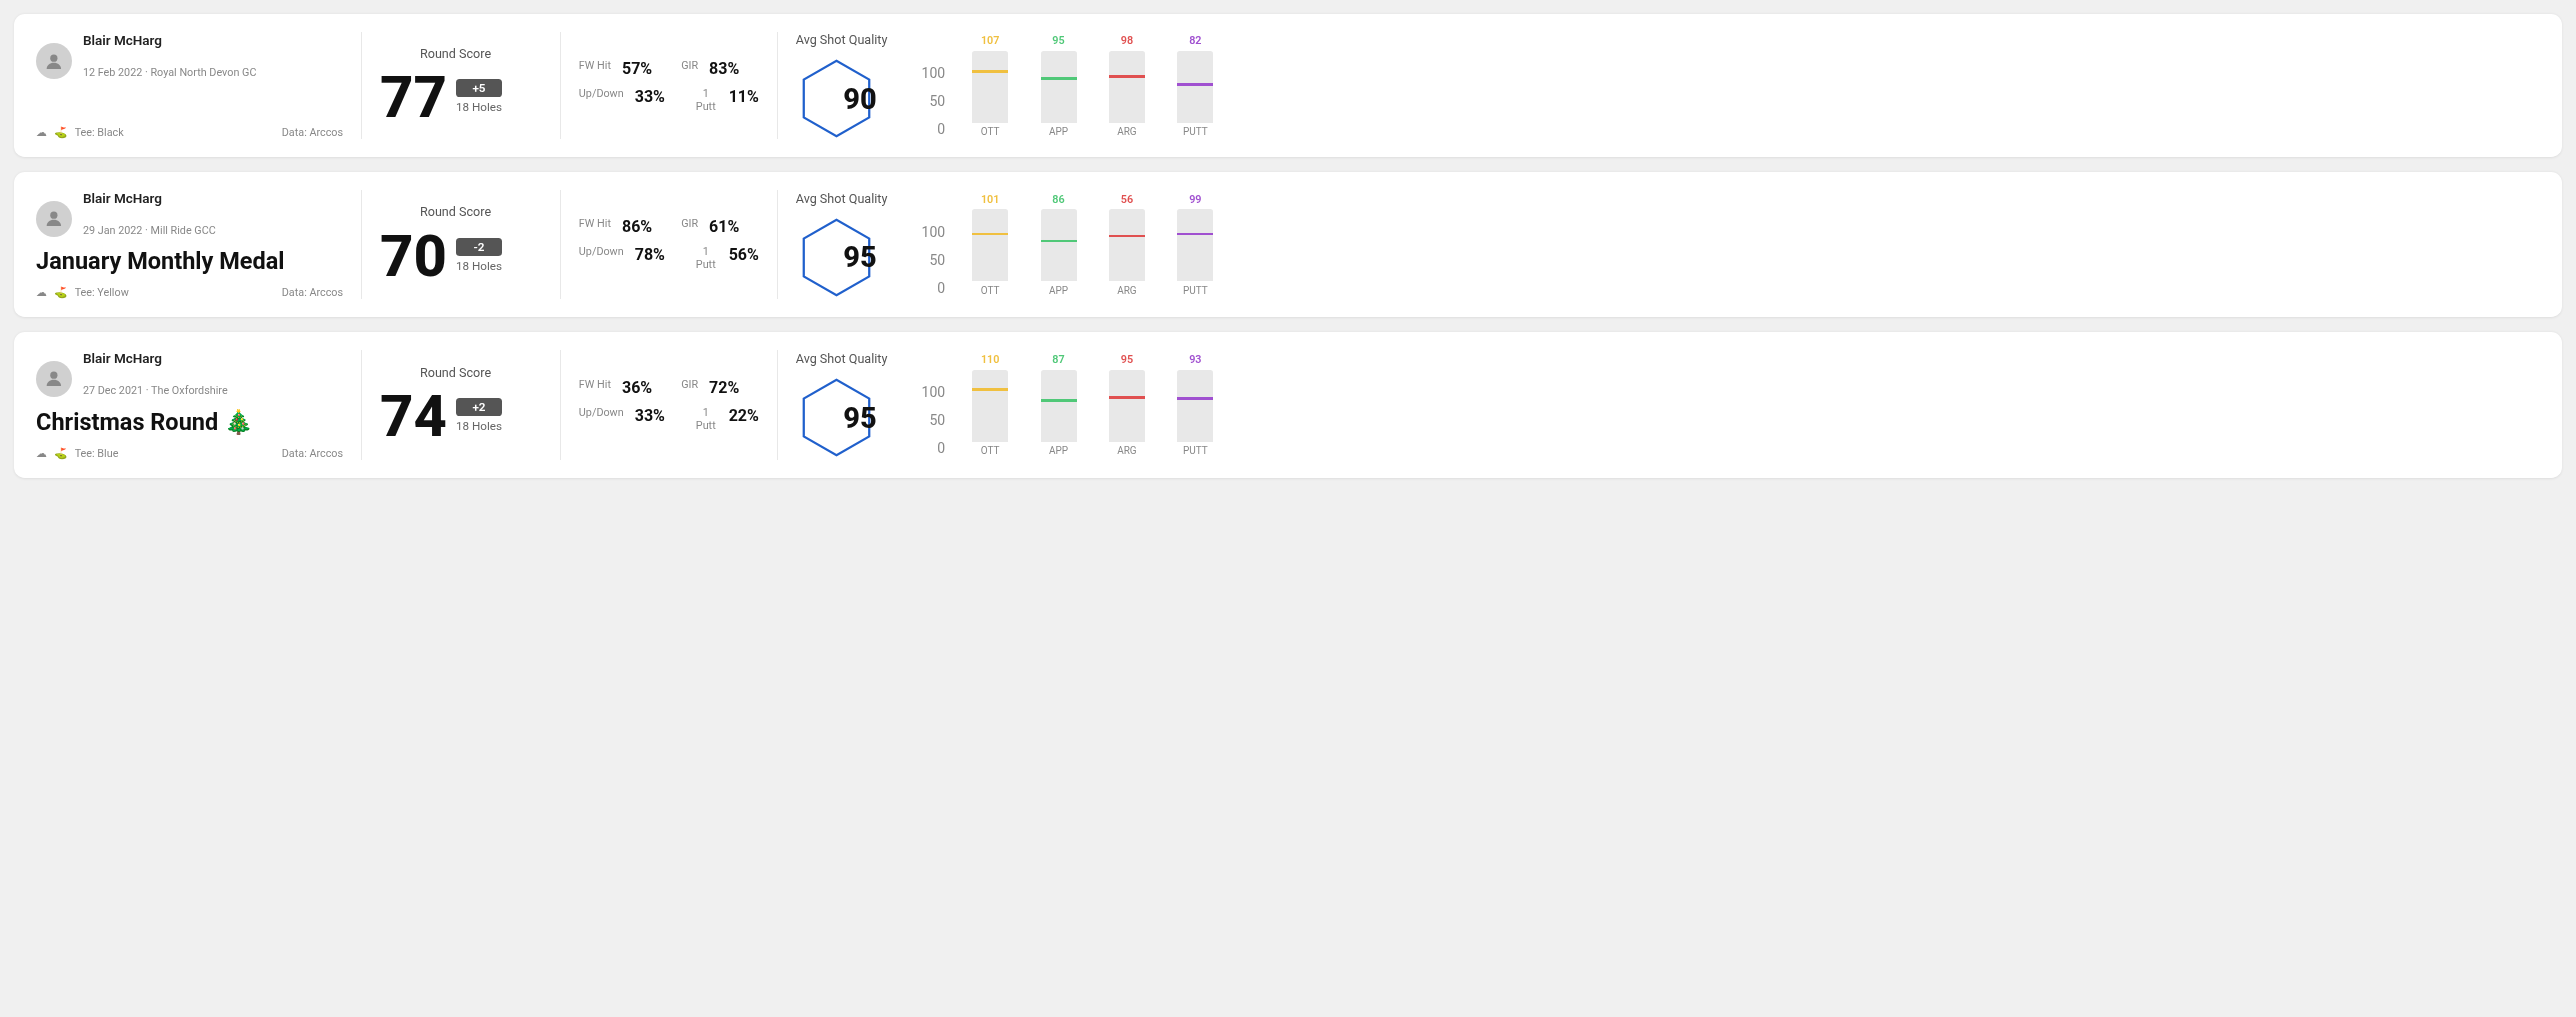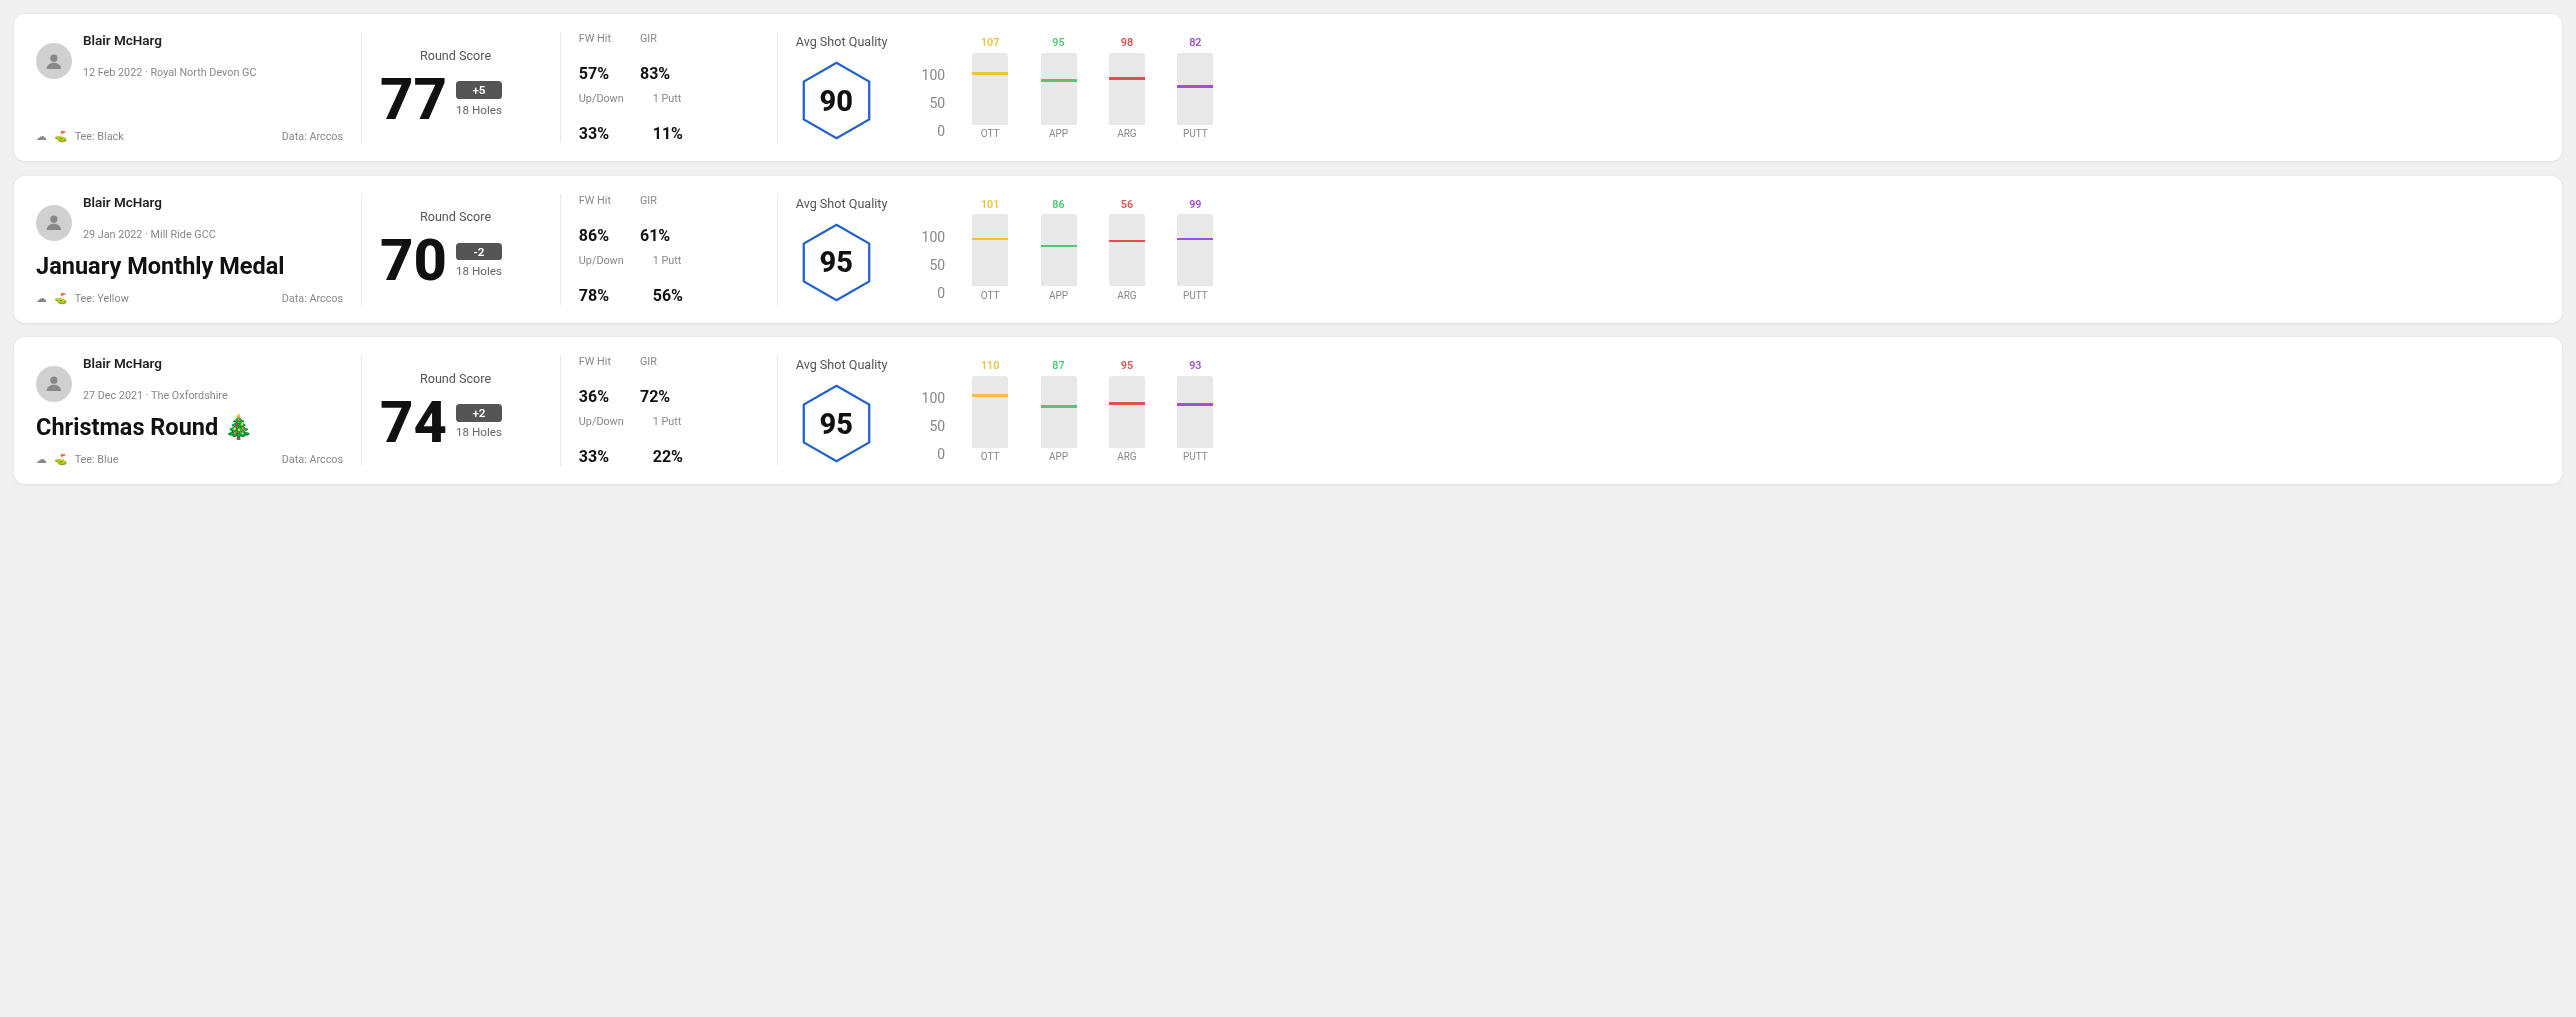--- a/index.html
+++ b/index.html
@@ -132,22 +132,23 @@
       flex-direction: column;
       justify-content: center;
       gap: 9px;
     }
     .stats-row {
       display: flex;
       gap: 29px;
     }
     .stat-item {
       display: flex;
-      flex-direction: column;
-      gap: 19px;
+      flex-direction: row;
+      gap: 11px;
+      text-align: center;
     }
     .stat-label {
       font-size: 10.8px;
       color: #888;
     }
     .stat-value {
       font-size: 16px;
       font-weight: 700;
       color: #111;
     }
@@ -168,21 +169,21 @@
       display: flex;
       align-items: center;
       justify-content: center;
       width: 81px;
       height: 81px;
     }
     .hexagon {
       position: relative;
       display: flex;
       align-items: center;
-      justify-content: center;
+      justify-content: flex-end;
     }
     .hexagon svg {
       position: absolute;
       top: 0;
       left: 0;
     }
     .hexagon-score {
       font-size: 29px;
       font-weight: 800;
       color: #111;

